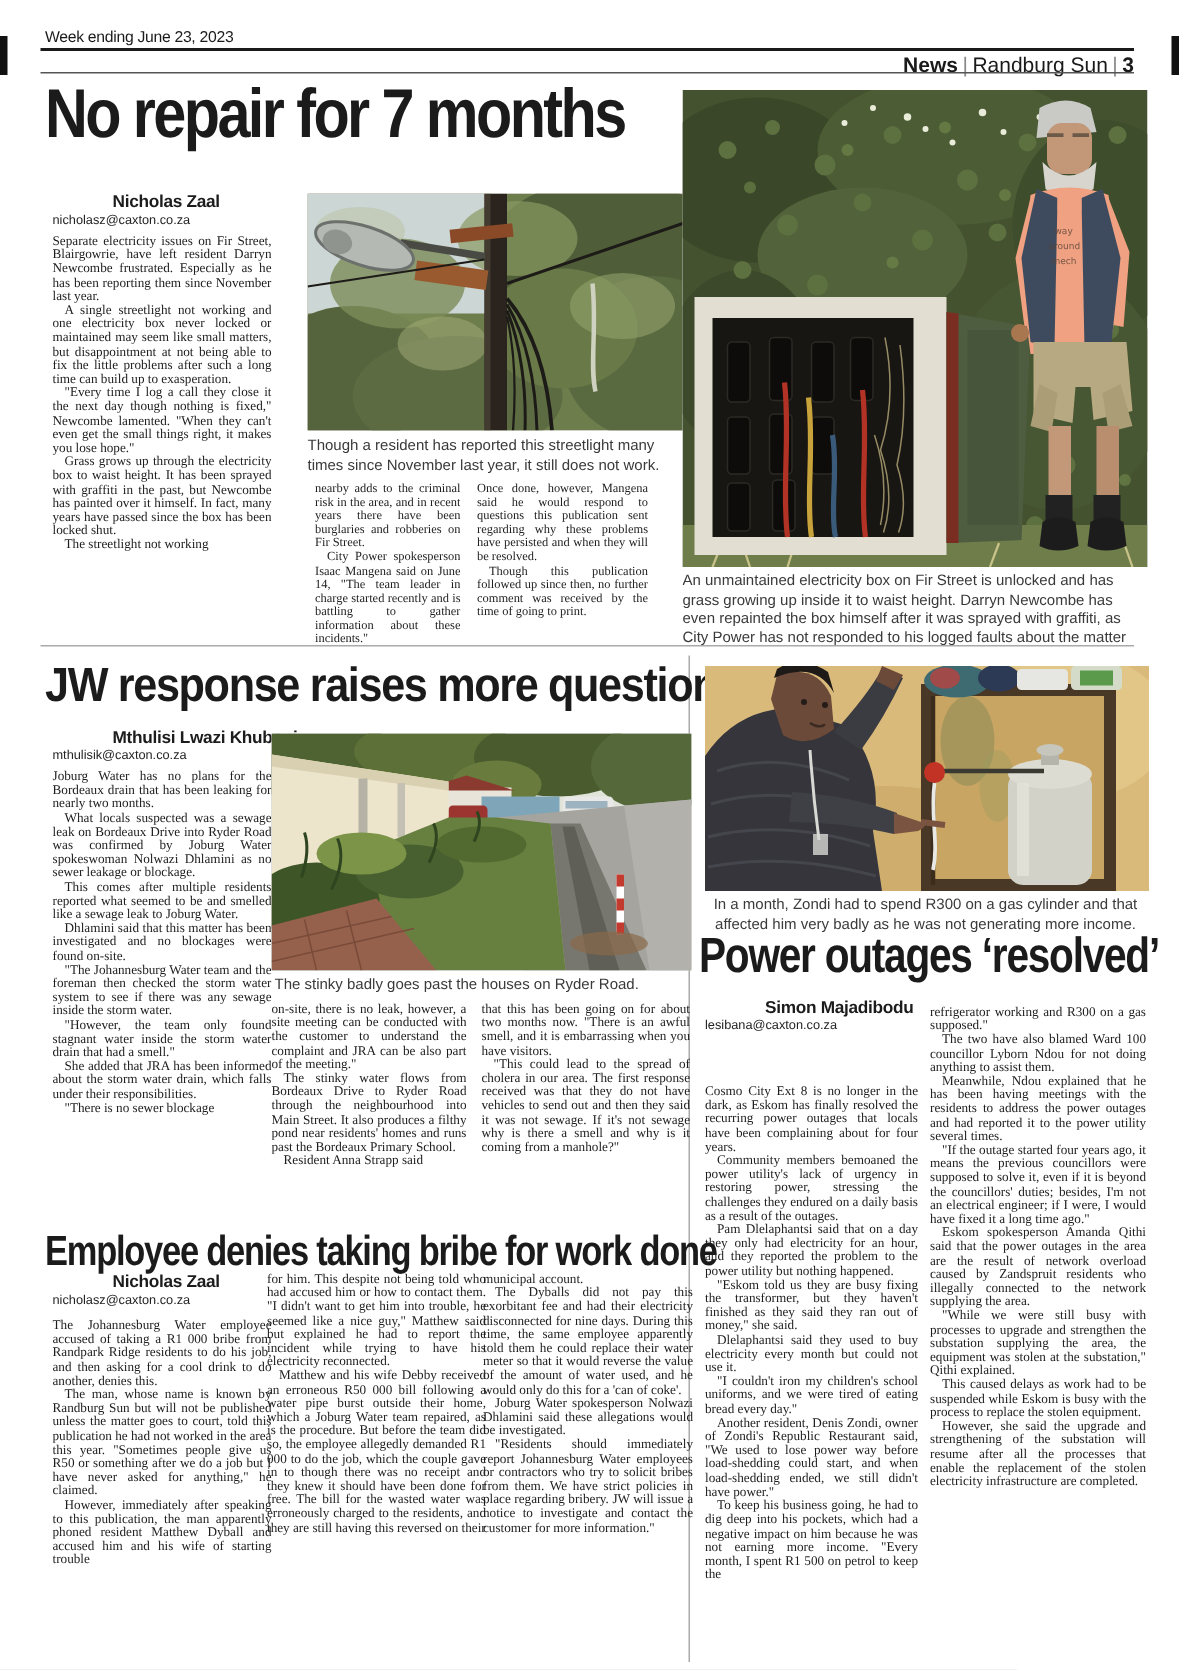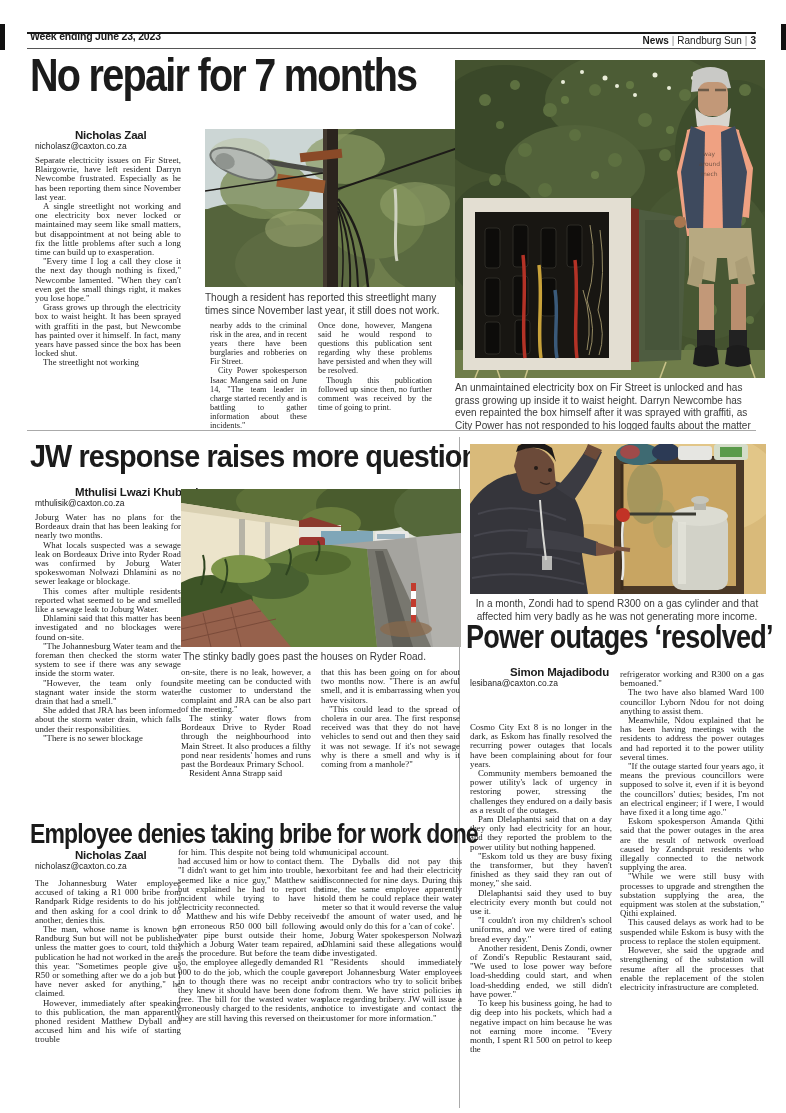--- a/index.html
+++ b/index.html
@@ -1,21 +1,21 @@
 <!DOCTYPE html>
 <html><head>
 <meta charset="utf-8">
 <style>
   html,body{margin:0;padding:0;background:#e8e8e8;}
   #page{position:relative;width:786px;height:1113px;background:#ffffff;overflow:hidden;
         font-family:"Liberation Sans",sans-serif;color:#1c1c1c;}
   .rule{position:absolute;background:#1a1a1a;}
   .crop{position:absolute;background:#111;}
-  .mh-left{position:absolute;left:30px;top:30px;font-size:10.5px;font-weight:bold;letter-spacing:-0.2px;color:#1a1a1a;}
-  .mh-right{position:absolute;right:30px;top:35px;font-size:10px;color:#1a1a1a;}
+  .mh-left{position:absolute;left:30px;top:19px;font-size:10.5px;font-weight:normal;letter-spacing:-0.2px;color:#1a1a1a;}
+  .mh-right{position:absolute;right:30px;top:35px;font-size:14px;color:#1a1a1a;}
   .mh-right .sep{color:#888;padding:0 3px;font-weight:normal;}
   .mh-right .b{font-weight:bold;}
   .headline{position:absolute;color:#1b1b1b;font-weight:bold;transform-origin:left top;white-space:nowrap;line-height:1;}
   .h-main{left:30px;top:52px;font-size:46px;letter-spacing:-2px;transform:scaleX(.86);}
   .h-jw{left:30px;top:440px;font-size:32px;letter-spacing:-1px;transform:scaleX(.9);}
   .h-em{left:30px;top:820px;font-size:28px;letter-spacing:-1px;transform:scaleX(.82);}
   .h-po{left:466px;top:620px;font-size:33px;letter-spacing:-1px;transform:scaleX(.82);}
   .byline{position:absolute;line-height:1.1;}
   .byline .nm{font-size:11.5px;font-weight:bold;letter-spacing:-0.2px;display:block;padding-left:40px;}
   .byline .em{font-size:8.5px;display:block;color:#222;}
@@ -420,21 +420,21 @@
       <p>Cosmo City Ext 8 is no longer in the dark, as Eskom has finally resolved the recurring power outages that locals have been complaining about for four years.</p>
       <p>Community members bemoaned the power utility's lack of urgency in restoring power, stressing the challenges they endured on a daily basis as a result of the outages.</p>
       <p>Pam Dlelaphantsi said that on a day they only had electricity for an hour, and they reported the problem to the power utility but nothing happened.</p>
       <p>"Eskom told us they are busy fixing the transformer, but they haven't finished as they said they ran out of money," she said.</p>
       <p>Dlelaphantsi said they used to buy electricity every month but could not use it.</p>
       <p>"I couldn't iron my children's school uniforms, and we were tired of eating bread every day."</p>
       <p>Another resident, Denis Zondi, owner of Zondi's Republic Restaurant said, "We used to lose power way before load-shedding could start, and when load-shedding ended, we still didn't have power."</p>
       <p>To keep his business going, he had to dig deep into his pockets, which had a negative impact on him because he was not earning more income. "Every month, I spent R1 500 on petrol to keep the</p>
     </div>
   <div class="bodycol" style="left:620px;top:670px;width:144px;height:425px;">
-      <p>refrigerator working and R300 on a gas bemoaned."</p>
+      <p>refrigerator working and R300 on a gas supposed."</p>
       <p>The two have also blamed Ward 100 councillor Lyborn Ndou for not doing anything to assist them.</p>
       <p>Meanwhile, Ndou explained that he has been having meetings with the residents to address the power outages and had reported it to the power utility several times.</p>
       <p>"If the outage started four years ago, it means the previous councillors were supposed to solve it, even if it is beyond the councillors' duties; besides, I'm not an electrical engineer; if I were, I would have fixed it a long time ago."</p>
       <p>Eskom spokesperson Amanda Qithi said that the power outages in the area are the result of network overload caused by Zandspruit residents who illegally connected to the network supplying the area.</p>
       <p>"While we were still busy with processes to upgrade and strengthen the substation supplying the area, the equipment was stolen at the substation," Qithi explained.</p>
       <p>This caused delays as work had to be suspended while Eskom is busy with the process to replace the stolen equipment.</p>
       <p>However, she said the upgrade and strengthening of the substation will resume after all the processes that enable the replacement of the stolen electricity infrastructure are completed.</p>
     </div>
 
 </div>

